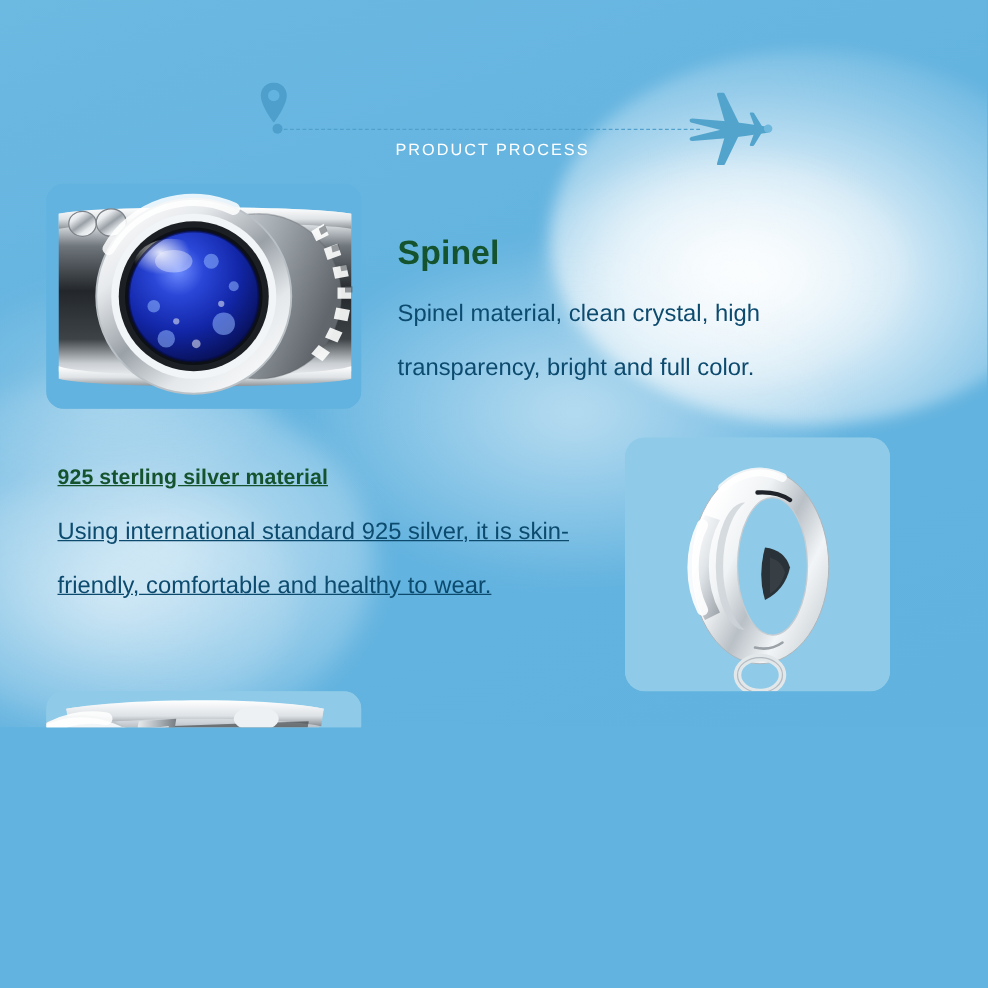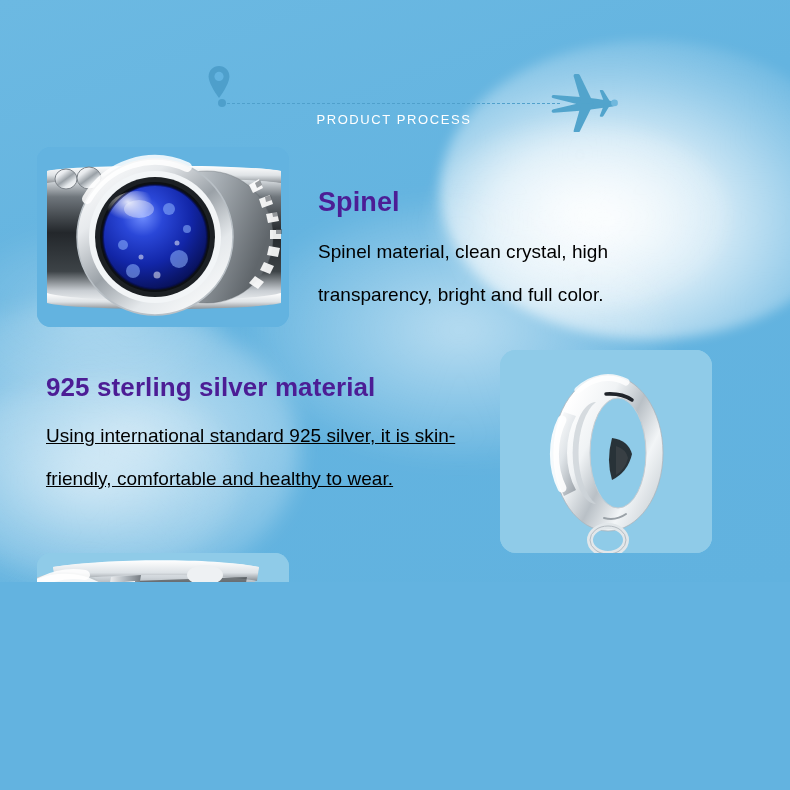--- a/index.html
+++ b/index.html
@@ -165,39 +165,39 @@
 
   .photo-bg-blue { background: #63b3e0; }
   .photo-bg-light { background: #8fcbe8; }
 
   .photo svg { display: block; width: 100%; height: 100%; }
 
   
   .block { position: absolute; }
   .block h2 {
     margin: 0;
-    color: #4c1d95;
+    color: #14532d;
     font-weight: bold;
     font-size: 27px;
     line-height: 1.1;
     letter-spacing: 0.1px;
   }
   .block p {
     margin: 0;
-    color: #000000;
+    color: #0c4a6e;
     font-size: 19px;
     line-height: 43px;
     font-weight: 400;
     letter-spacing: 0.05px;
   }
   .block-1 { left: 318px; top: 188px; width: 400px; }
   .block-1 p { margin-top: 12px; }
 
   .block-2 { left: 46px;  top: 373px; width: 420px; }
-  .block-2 h2 { font-size: 26px; }
+  .block-2 h2 { font-size: 17px; text-decoration: underline; }
   .block-2 p { margin-top: 12px; text-decoration: underline; }
 
   .block-3 { left: 311px; top: 577px; width: 420px; }
   .block-3 p { margin-top: 12px; }
 </style>
 </head>
 <body>
 
 <div id="page">
 

